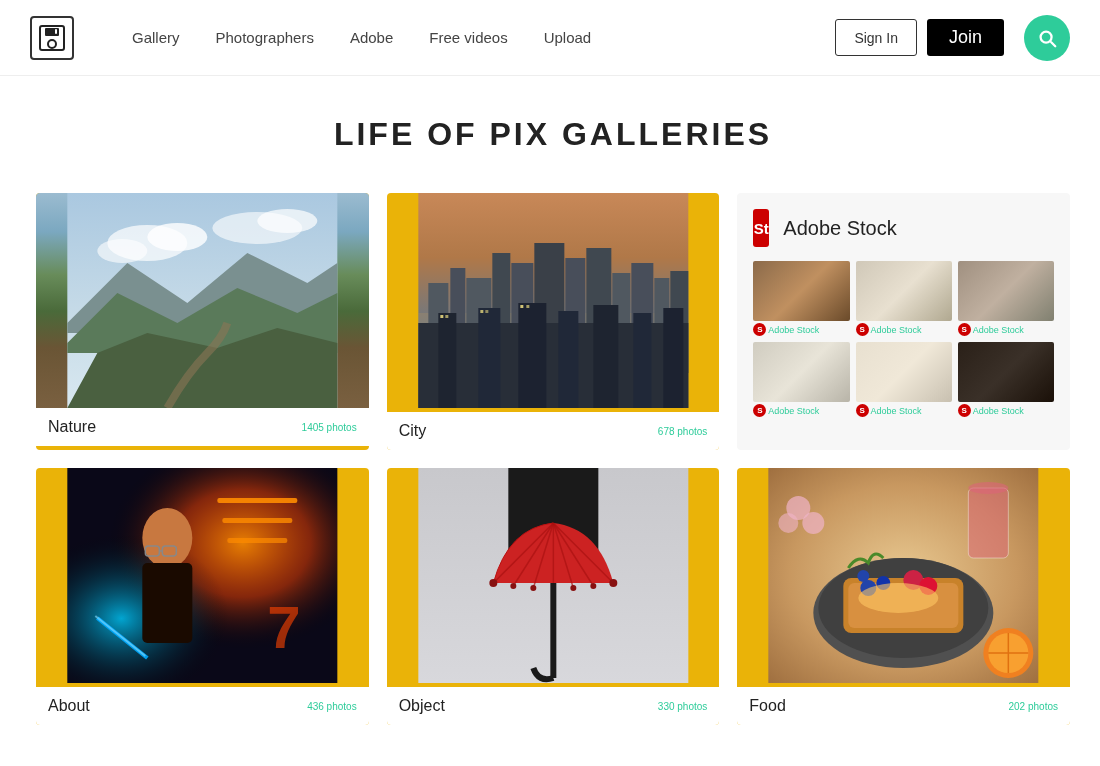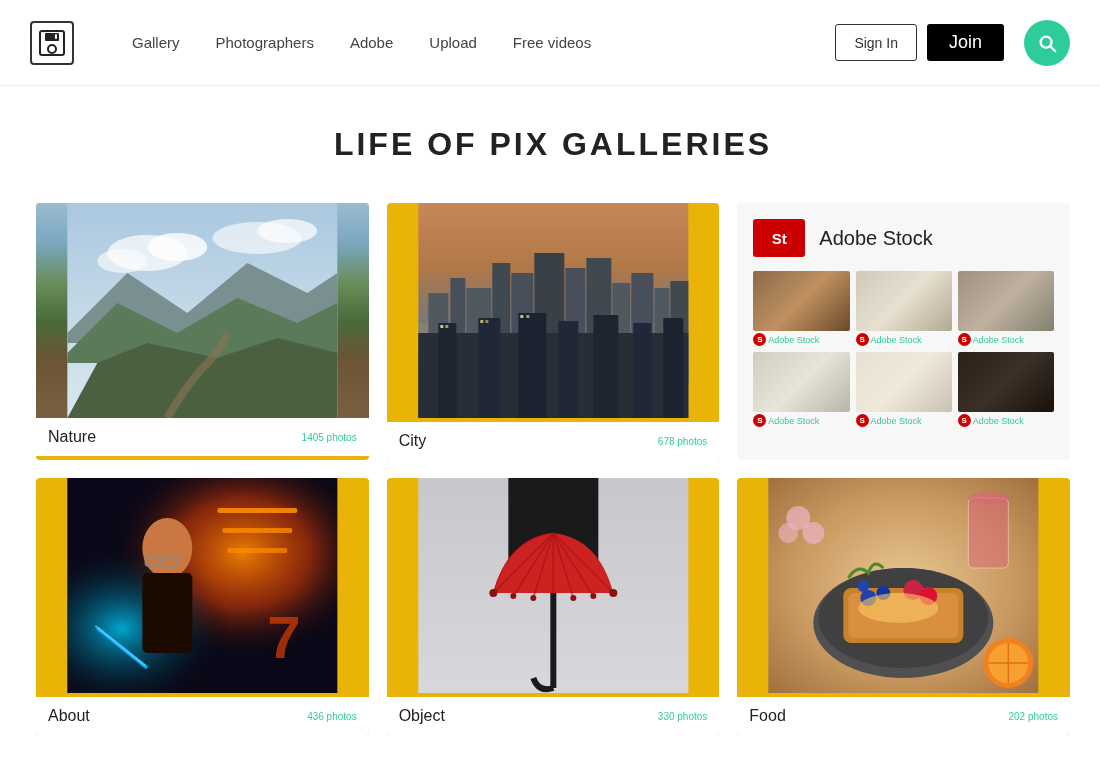--- a/index.html
+++ b/index.html
@@ -3,21 +3,21 @@
   <meta charset="utf-8">
   <style>
     * { margin: 0; padding: 0; box-sizing: border-box; }
     body { font-family: -apple-system, BlinkMacSystemFont, 'Segoe UI', Arial, sans-serif; background: #fff; color: #333; }
 
     
     .header {
       display: flex;
       align-items: center;
       padding: 4px 30px;
-      height: 86px;
+      height: 76px;
       border-bottom: 1px solid #eee;
       position: relative;
     }
     .logo {
       display: flex;
       align-items: center;
       margin-right: 40px;
       text-decoration: none;
     }
     .logo-icon {
@@ -132,21 +132,21 @@
       display: flex;
       flex-direction: column;
     }
     .adobe-header {
       display: flex;
       align-items: center;
       gap: 14px;
       margin-bottom: 14px;
     }
     .adobe-logo {
-      width: 52px;
+      width: 16px;
       height: 38px;
       background: #c00;
       display: flex;
       align-items: center;
       justify-content: center;
       color: #fff;
       font-weight: 700;
       font-size: 15px;
       border-radius: 3px;
     }
@@ -222,22 +222,22 @@
         <rect x="7" y="4" width="14" height="8" rx="1" fill="#222"></rect>
         <circle cx="14" cy="20" r="4" stroke="#222" stroke-width="2" fill="none"></circle>
         <rect x="17" y="5" width="2" height="5" rx="1" fill="#fff"></rect>
       </svg>
     </div>
   </a>
   <nav class="nav">
     <a class="nav-item" href="#">Gallery</a>
     <a class="nav-item" href="#">Photographers</a>
     <a class="nav-item" href="#">Adobe</a>
+    <a class="nav-item" href="#">Free videos</a>
     <a class="nav-item" href="#">Upload</a>
-    <a class="nav-item" href="#">Free videos</a>
   </nav>
   <div class="header-actions">
     <button class="btn-signin">Sign In</button>
     <button class="btn-join">Join</button>
   </div>
   <div class="search-btn">
     <svg viewBox="0 0 24 24" xmlns="http://www.w3.org/2000/svg">
       <path d="M21 21l-4.35-4.35M17 11A6 6 0 1 1 5 11a6 6 0 0 1 12 0z" stroke="#fff" stroke-width="2.5" stroke-linecap="round" fill="none"></path>
     </svg>
   </div>

